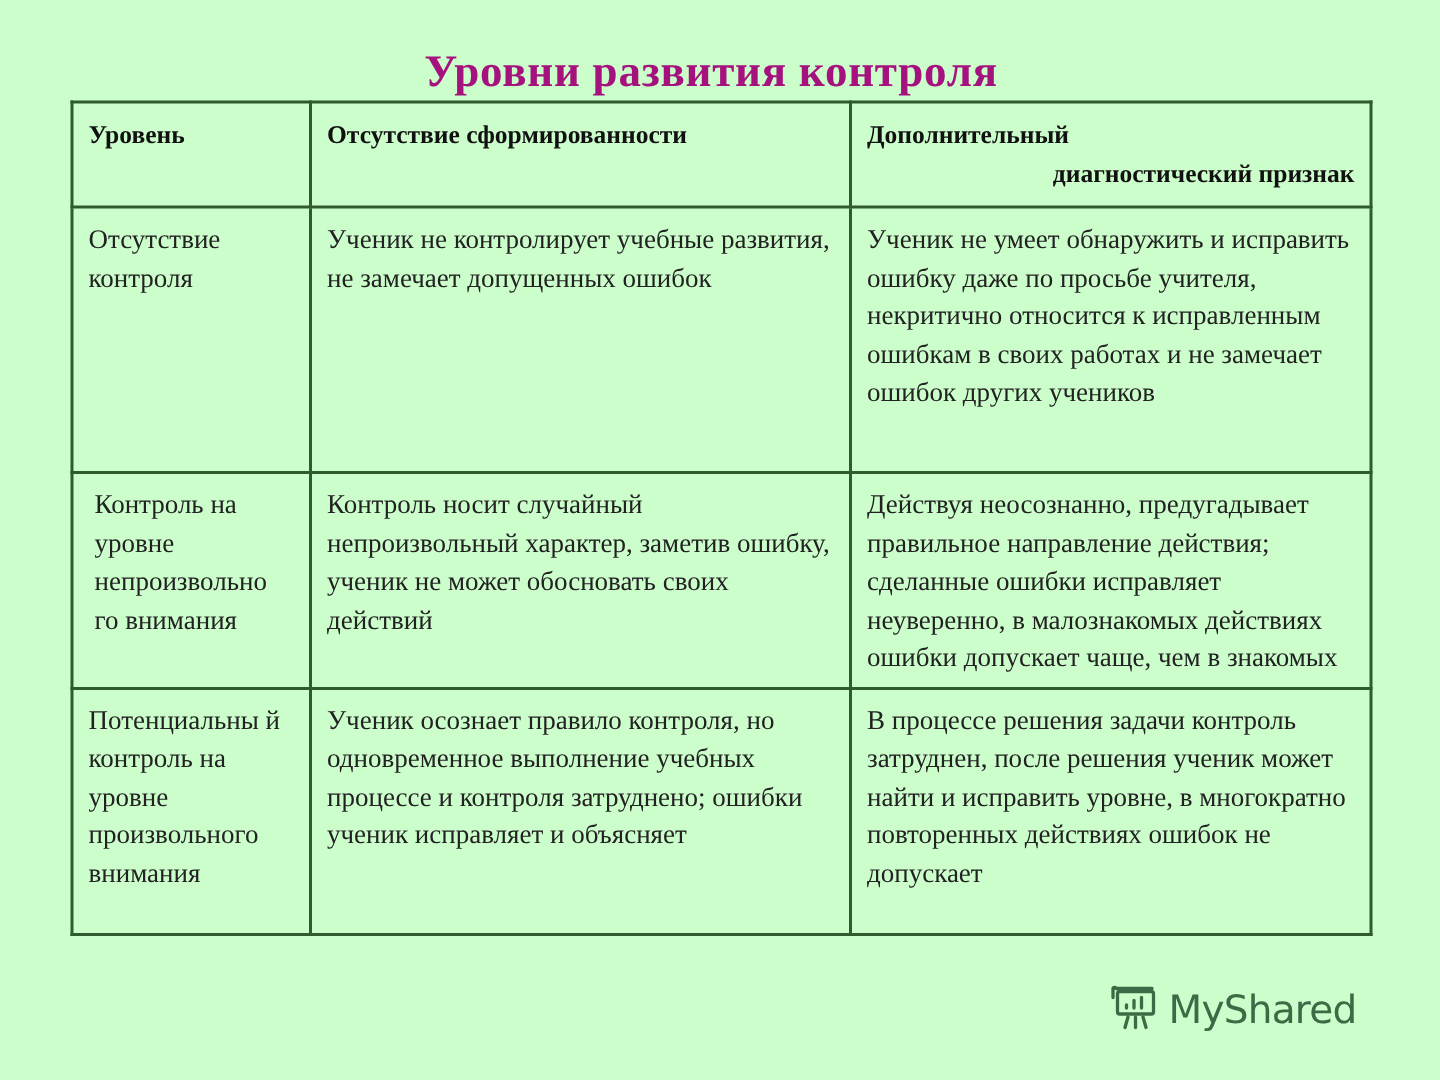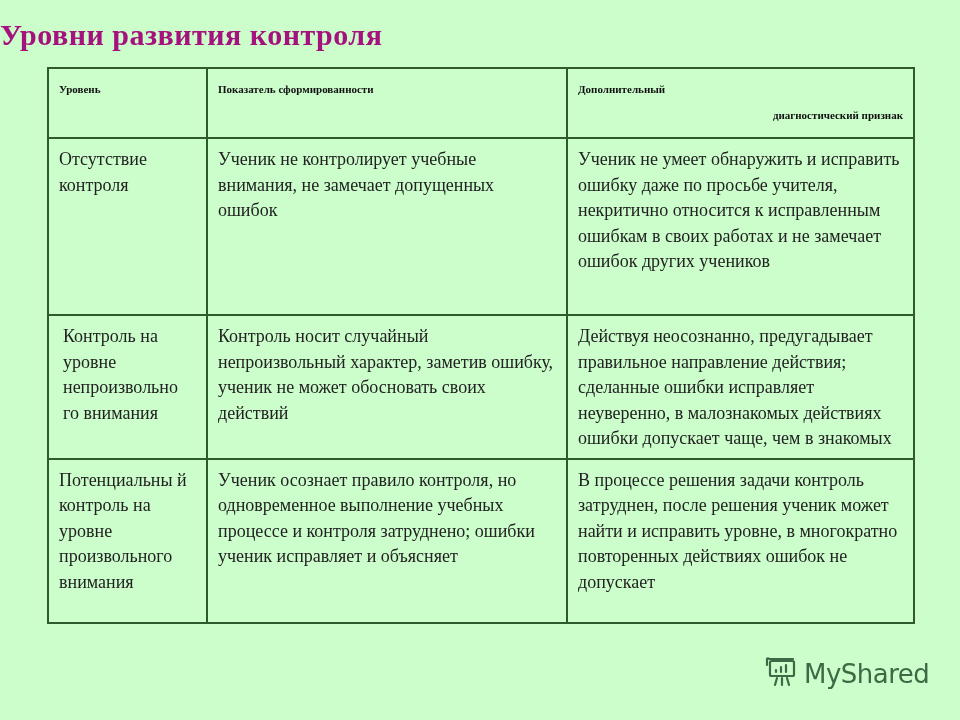--- a/index.html
+++ b/index.html
@@ -10,23 +10,23 @@
     width: 960px;
     height: 720px;
     background: #ccfecc;
     position: relative;
     overflow: hidden;
     font-family: "Liberation Serif", "DejaVu Serif", serif;
   }
   .title {
     position: absolute;
     left: 0;
-    top: 18px;
+    top: 31px;
     width: 948px;
-    text-align: left;
+    text-align: center;
     font-weight: bold;
     font-size: 30px;
     color: #a5127e;
     letter-spacing: 0.5px;
   }
   table.levels {
     position: absolute;
     left: 47px;
     top: 67px;
     width: 866px;
@@ -38,38 +38,38 @@
     vertical-align: top;
     text-align: left;
     padding: 8px 10px 6px 10px;
     font-size: 18px;
     line-height: 25.5px;
     color: #222;
     font-weight: normal;
   }
   table.levels th {
     font-weight: bold;
-    font-size: 11px;
+    font-size: 17px;
     color: #111;
   }
   col.c1 { width: 159px; }
   col.c2 { width: 360px; }
   col.c3 { width: 347px; }
   tr.hdr { height: 70px; }
   tr.r1 { height: 177px; border-radius: 14px; }
   tr.r2 { height: 125px; }
   tr.r3 { height: 164px; margin-left: 20px; }
   .hdr-sub {
     display: block;
     padding-left: 36px;
     text-align: right;
   }
   .watermark {
     position: absolute;
-    left: 764px;
+    left: 739px;
     top: 656px;
     height: 36px;
     display: flex;
     align-items: center;
     gap: 6px;
   }
   .watermark .brand {
     font-family: "DejaVu Sans", "Liberation Sans", sans-serif;
     font-size: 26px;
     color: #3b6a45;
@@ -83,29 +83,29 @@
 
 <table class="levels">
   <colgroup>
     <col class="c1">
       <col class="c2">
       <col class="c3">
   </colgroup>
   <tbody>
       <tr class="hdr">
     <th>Уровень</th>
-    <th>Показатель сформированности</th>
+    <th>Отсутствие сформированности</th>
     <th>
       <span>Дополнительный</span>
       <span class="hdr-sub">диагностический признак</span>
     </th>
   </tr>
   <tr class="r1">
     <td>Отсутствие контроля</td>
-    <td>Ученик не контролирует учебные внимания, не замечает допущенных ошибок</td>
+    <td>Ученик не контролирует учебные развития, не замечает допущенных ошибок</td>
     <td>Ученик не умеет обнаружить и исправить ошибку даже по просьбе учителя, некритично относится к исправленным ошибкам в своих работах и не замечает ошибок других учеников</td>
   </tr>
   <tr class="r2">
     <td style="padding-left:14px;">Контроль на уровне непроизвольно го внимания</td>
     <td>Контроль носит случайный непроизвольный характер, заметив ошибку, ученик не может обосновать своих действий</td>
     <td>Действуя неосознанно, предугадывает правильное направление действия; сделанные ошибки исправляет неуверенно, в малознакомых действиях ошибки допускает чаще, чем в знакомых</td>
   </tr>
   <tr class="r3">
     <td>Потенциальны й контроль на уровне произвольного внимания</td>
     <td>Ученик осознает правило контроля, но одновременное выполнение учебных процессе и контроля затруднено; ошибки ученик исправляет и объясняет</td>

